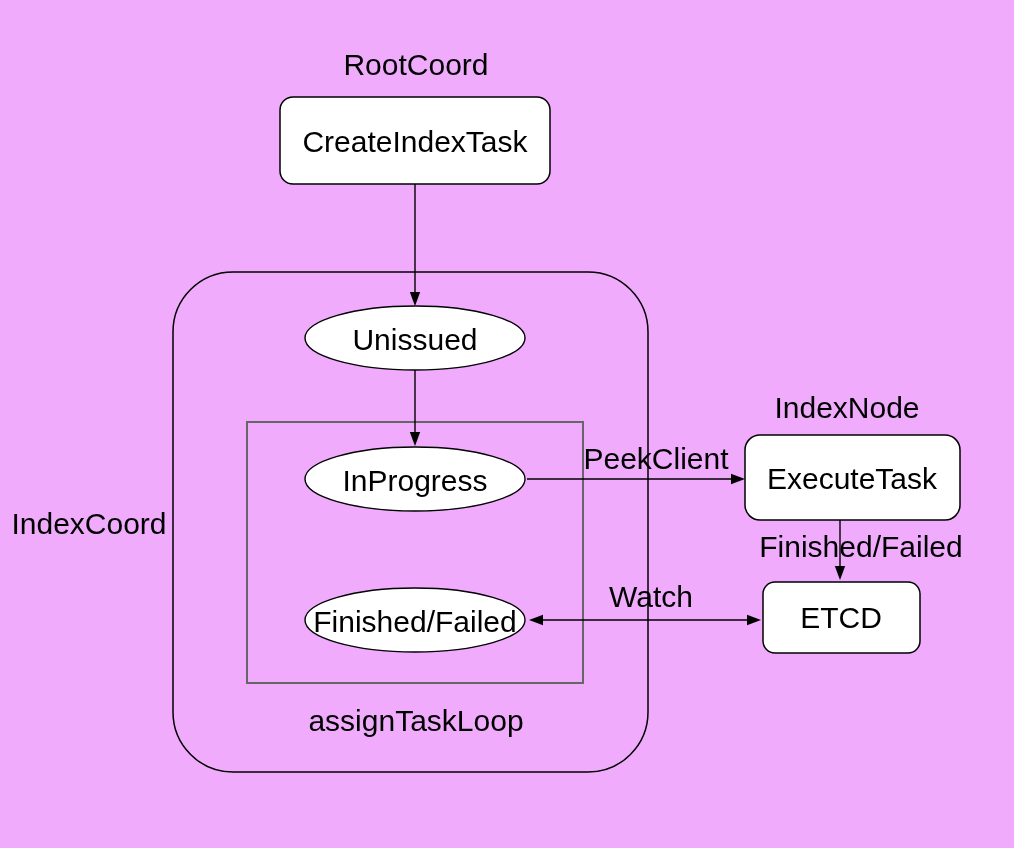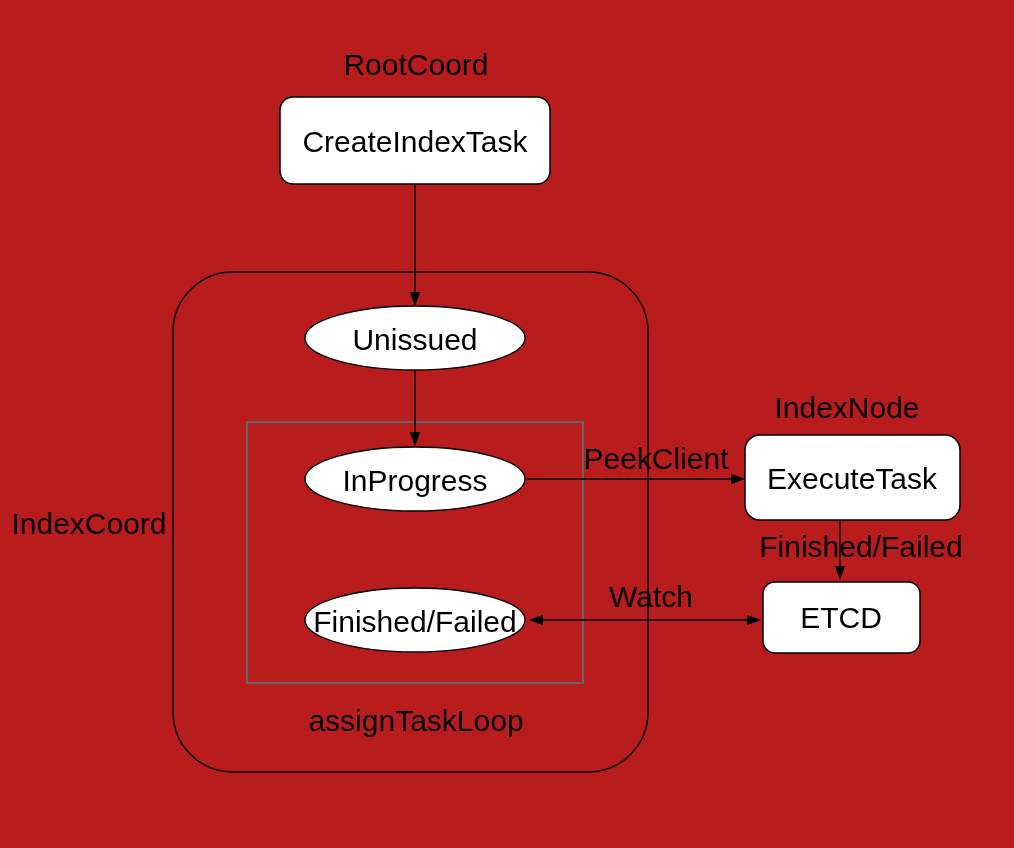--- a/index.html
+++ b/index.html
@@ -4,21 +4,21 @@
 <style>
   html, body {
     margin: 0;
     padding: 0;
     background: #ffffff;
   }
   .canvas {
     position: relative;
     width: 1014px;
     height: 848px;
-    background: #b91c1c;
+    background: #f0abfc;
     overflow: hidden;
   }
   svg text {
     font-family: "Liberation Sans", sans-serif;
     font-size: 30px;
     fill: #000000;
   }
   .node-box {
     fill: #ffffff;
     stroke: #000000;

